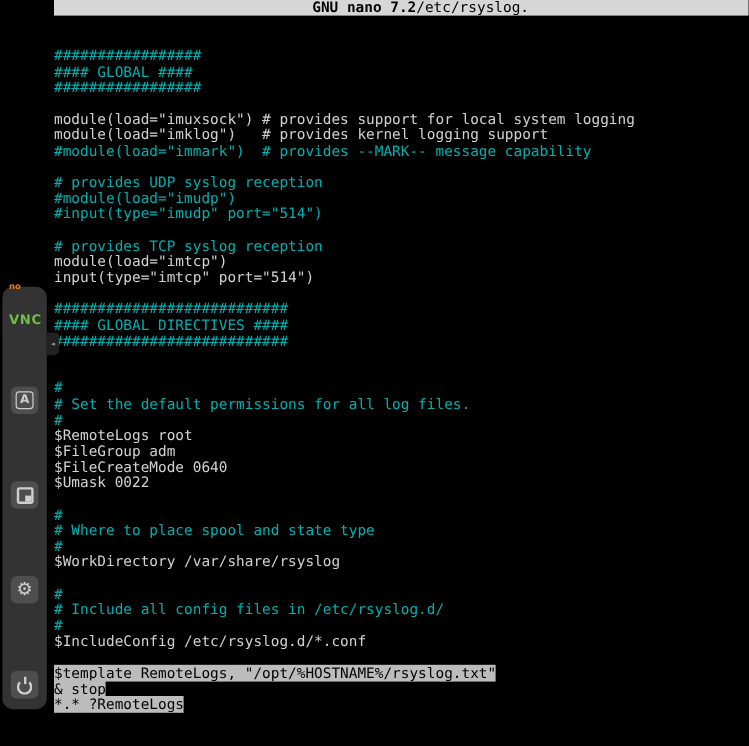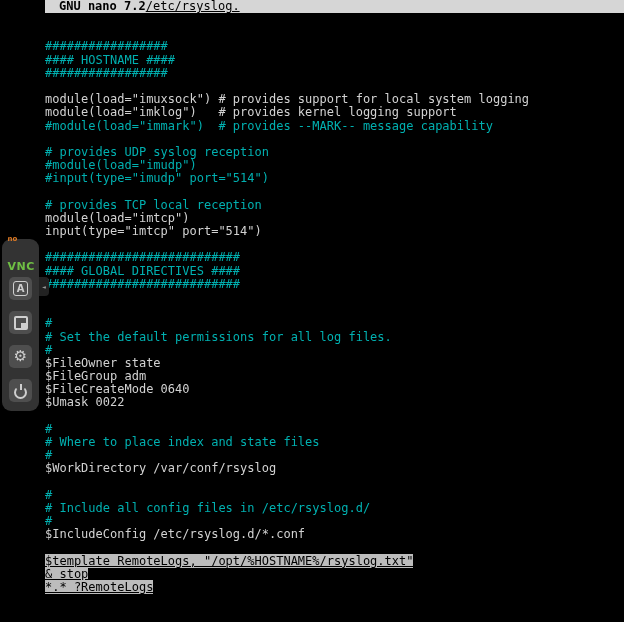--- a/index.html
+++ b/index.html
@@ -2,34 +2,34 @@
 <html style="--comment: #00b0b0; --text: #d2d2d2; --selection: #bcbcbc; --titlebar-bg: #d6d6d6; --vnc-green: #6fbf44; --vnc-orange: #e07b24;"><head>
 <meta charset="utf-8">
 <style>
   html,body{margin:0;padding:0;background:#000;}
   .screen{position:relative;width:624px;height:622px;background:#000;overflow:hidden;
           font-family:"DejaVu Sans Mono",monospace;}
 
   
   .terminal{position:absolute;left:45px;top:0;width:579px;height:622px;background:#000;}
   .nano-header{height:13px;background:var(--titlebar-bg,#d6d6d6);color:#000;
-               font-size:12px;line-height:13px;display:flex;justify-content:flex-start;
-               white-space:pre;overflow:hidden;}
+               font-size:12px;line-height:13px;display:flex;justify-content:center;
+               white-space:pre;overflow:hidden;padding-left:18px;}
   .nano-header .ver{font-weight:bold;padding-left:14px;}
-  .nano-header .file{font-weight:normal;text-decoration:underline;}
+  .nano-header .file{font-weight:normal;}
   .nano-body{padding-top:1px;}
   .line{height:13.2px;font-size:12px;line-height:13.2px;white-space:pre;}
   .line.comment span{color:var(--comment,#00b0b0);}
   .line.plain span{color:var(--text,#d2d2d2);}
-  .line.selected span{background:var(--selection,#bcbcbc);color:#000;text-decoration:underline;}
+  .line.selected span{background:var(--selection,#bcbcbc);color:#000;}
 
   
   .vnc-toolbar{position:absolute;left:2px;top:239px;width:37px;background:#333;
                border-radius:9px;display:flex;flex-direction:column;align-items:center;
-               padding:3px 0 9px 0;box-sizing:border-box;}
+               padding:3px 0 9px 0;box-sizing:border-box;gap:45px;}
   .vnc-logo{width:32px;height:24px;display:flex;flex-direction:column;align-items:flex-start;
             justify-content:center;line-height:1;padding-left:3px;box-sizing:border-box;}
   .vnc-logo .no{font-family:"DejaVu Sans",sans-serif;font-size:7px;font-weight:bold;
                 color:var(--vnc-orange,#e07b24);}
   .vnc-logo .vnc{font-family:"DejaVu Sans",sans-serif;font-size:11px;font-weight:bold;
                  letter-spacing:0.5px;color:var(--vnc-green,#6fbf44);margin-top:18px;}
   .vnc-handle{position:absolute;left:37px;top:38px;width:10px;height:19px;background:#222;
               border-radius:0 4px 4px 0;display:flex;align-items:center;justify-content:center;
               color:#999;font-size:6px;cursor:pointer;}
   .vnc-btn{width:23px;height:23px;margin-top:11px;background:#4e4e4e;border:none;
@@ -57,52 +57,52 @@
 
   <div class="terminal">
     <div class="nano-header">
       <span class="ver">GNU nano 7.2</span>
       <span class="file">/etc/rsyslog.</span>
     </div>
     <div class="nano-body" id="editor-lines">
         <div class="line plain"><span></span></div>
         <div class="line plain"><span></span></div>
         <div class="line comment"><span>#################</span></div>
-        <div class="line comment"><span>#### HOSTNAME ####</span></div>
+        <div class="line comment"><span>#### GLOBAL ####</span></div>
         <div class="line comment"><span>#################</span></div>
         <div class="line plain"><span></span></div>
         <div class="line plain"><span>module(load="imuxsock") # provides support for local system logging</span></div>
         <div class="line plain"><span>module(load="imklog")   # provides kernel logging support</span></div>
         <div class="line comment"><span>#module(load="immark")  # provides --MARK-- message capability</span></div>
         <div class="line plain"><span></span></div>
         <div class="line comment"><span># provides UDP syslog reception</span></div>
         <div class="line comment"><span>#module(load="imudp")</span></div>
         <div class="line comment"><span>#input(type="imudp" port="514")</span></div>
         <div class="line plain"><span></span></div>
-        <div class="line comment"><span># provides TCP local reception</span></div>
+        <div class="line comment"><span># provides TCP syslog reception</span></div>
         <div class="line plain"><span>module(load="imtcp")</span></div>
         <div class="line plain"><span>input(type="imtcp" port="514")</span></div>
         <div class="line plain"><span></span></div>
         <div class="line comment"><span>###########################</span></div>
         <div class="line comment"><span>#### GLOBAL DIRECTIVES ####</span></div>
         <div class="line comment"><span>###########################</span></div>
         <div class="line plain"><span></span></div>
         <div class="line plain"><span></span></div>
         <div class="line comment"><span>#</span></div>
         <div class="line comment"><span># Set the default permissions for all log files.</span></div>
         <div class="line comment"><span>#</span></div>
-        <div class="line plain"><span>$FileOwner state</span></div>
+        <div class="line plain"><span>$RemoteLogs root</span></div>
         <div class="line plain"><span>$FileGroup adm</span></div>
         <div class="line plain"><span>$FileCreateMode 0640</span></div>
         <div class="line plain"><span>$Umask 0022</span></div>
         <div class="line plain"><span></span></div>
         <div class="line comment"><span>#</span></div>
-        <div class="line comment"><span># Where to place index and state files</span></div>
+        <div class="line comment"><span># Where to place spool and state type</span></div>
         <div class="line comment"><span>#</span></div>
-        <div class="line plain"><span>$WorkDirectory /var/conf/rsyslog</span></div>
+        <div class="line plain"><span>$WorkDirectory /var/share/rsyslog</span></div>
         <div class="line plain"><span></span></div>
         <div class="line comment"><span>#</span></div>
         <div class="line comment"><span># Include all config files in /etc/rsyslog.d/</span></div>
         <div class="line comment"><span>#</span></div>
         <div class="line plain"><span>$IncludeConfig /etc/rsyslog.d/*.conf</span></div>
         <div class="line plain"><span></span></div>
         <div class="line selected"><span>$template RemoteLogs, "/opt/%HOSTNAME%/rsyslog.txt"</span></div>
         <div class="line selected"><span>&amp; stop</span></div>
         <div class="line selected"><span>*.* ?RemoteLogs</span></div>
       </div>

